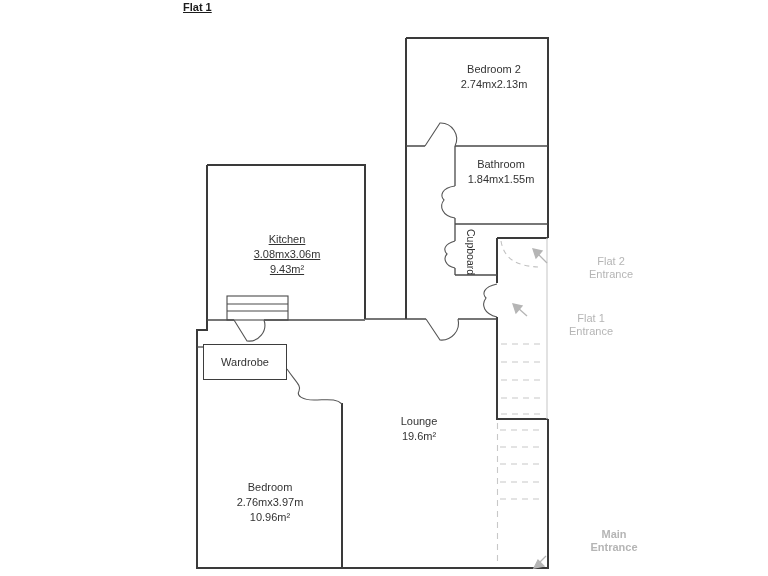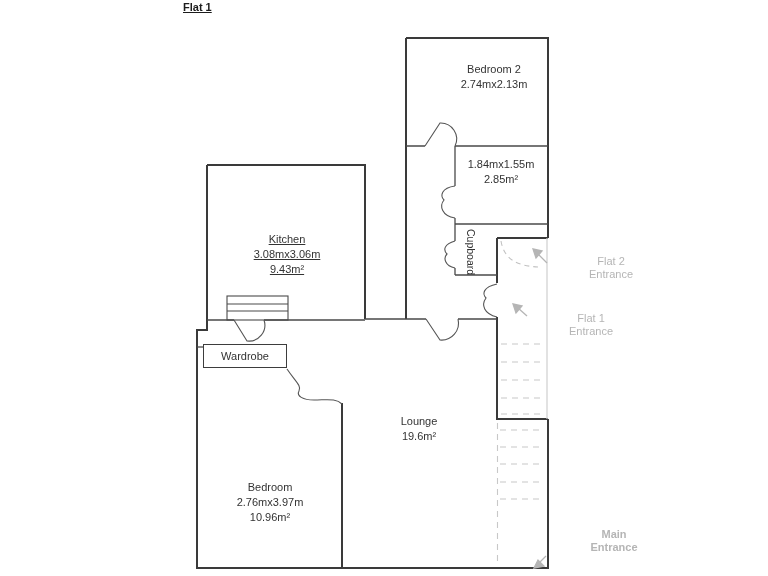--- a/index.html
+++ b/index.html
@@ -14,21 +14,21 @@
   }
   .room-label{
     position:absolute;width:130px;text-align:center;font-size:11px;line-height:15px;color:#333;
   }
   .room-label .rname,.room-label .rdims,.room-label .rarea{display:block;}
   .cupboard-label{
     position:absolute;left:461px;top:226px;height:52px;width:16px;
     writing-mode:vertical-rl;text-align:center;font-size:10.5px;color:#333;white-space:nowrap;
   }
   .wardrobe-box{
-    position:absolute;left:203px;top:344px;width:84px;height:24px;
+    position:absolute;left:203px;top:344px;width:84px;height:36px;
     border:1.4px solid #3d3d3d;background:#ffffff;box-sizing:border-box;
     display:flex;align-items:center;justify-content:center;font-size:11px;color:#333;
   }
   .gray-label{
     position:absolute;width:70px;text-align:center;font-size:11px;line-height:13px;
     color:#b5b5b5;
     margin-left:48px;
   }
   .gray-label span{display:block;}
 </style>
@@ -111,22 +111,22 @@
   </svg>
 
   <div class="title">Flat 1</div>
 
   <div class="room-label" style="left:429px;top:62px;">
     <span class="rname">Bedroom 2</span>
     <span class="rdims">2.74mx2.13m</span>
   </div>
 
   <div class="room-label" style="left:436px;top:157px;">
+    <span class="rname">Bathroom</span>
     <span class="rdims">1.84mx1.55m</span>
-    <span class="rarea">2.85m²</span>
   </div>
 
   <div class="room-label" style="left:222px;top:232px;text-decoration:underline;">
     <span class="rname">Kitchen</span>
     <span class="rdims">3.08mx3.06m</span>
     <span class="rarea">9.43m²</span>
   </div>
 
   <div class="room-label" style="left:205px;top:480px;">
     <span class="rname">Bedroom</span>

